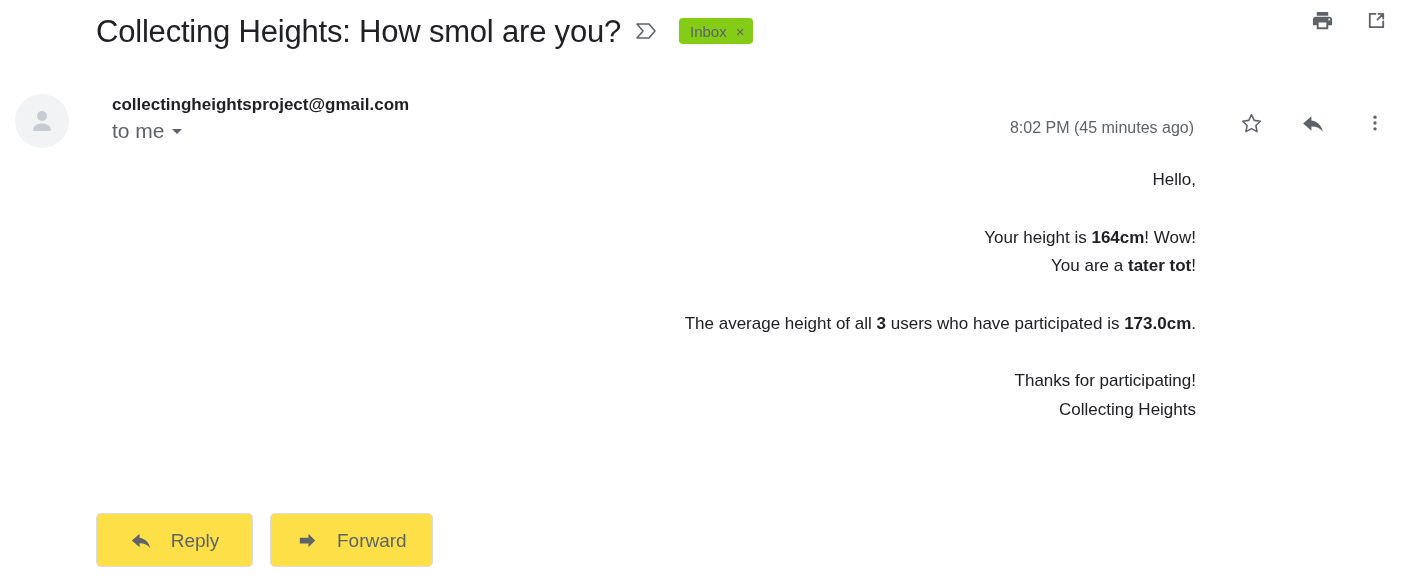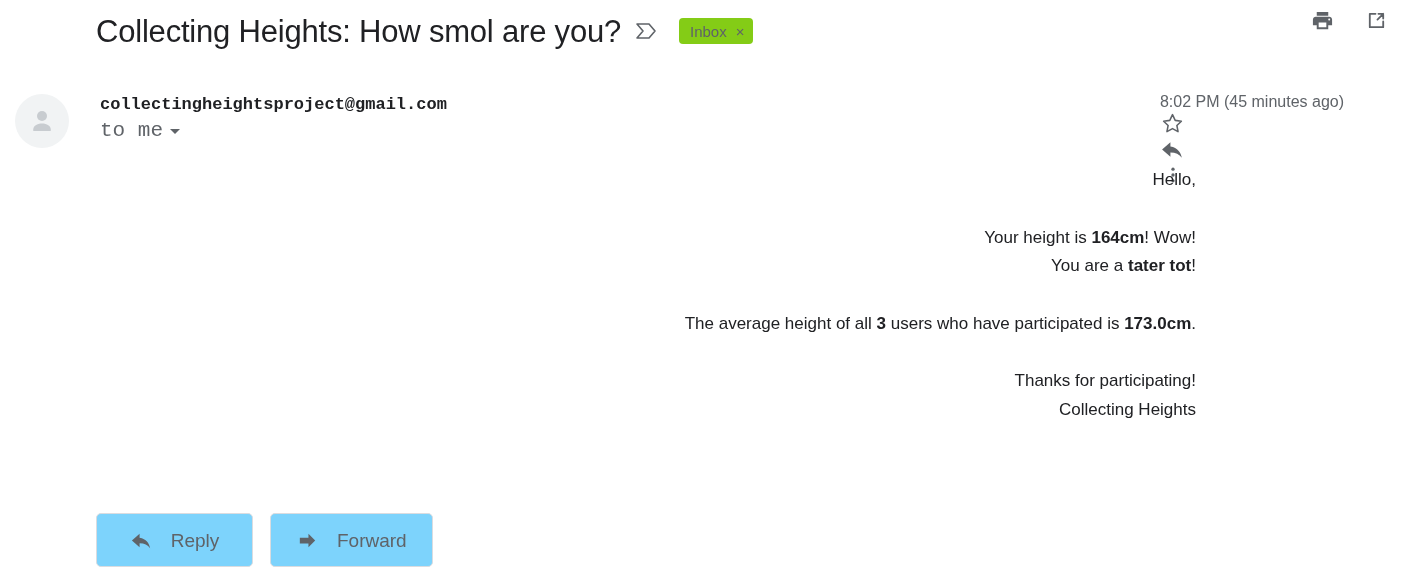--- a/index.html
+++ b/index.html
@@ -112,23 +112,22 @@
     height: 54px;
     border-radius: 50%;
     background: #f1f3f4;
     display: flex;
     align-items: center;
     justify-content: center;
   }
 
   .sender-info {
     position: absolute;
-    left: 100px;
+    left: 112px;
     top: 6px;
-    font-family: Liberation Mono, monospace;
   }
 
   .sender-email {
     font-size: 17px;
     font-weight: 700;
     color: #202124;
     line-height: 22px;
     white-space: nowrap;
   }
 
@@ -150,24 +149,23 @@
     height: 0;
     border-left: 5px solid transparent;
     border-right: 5px solid transparent;
     border-top: 5px solid #5f6368;
     cursor: pointer;
   }
 
   .meta-right {
     position: absolute;
     right: 18px;
-    top: 6px;
-    display: flex;
-    align-items: flex-start;
-    flex-direction: column;
+    top: 22px;
+    display: flex;
+    align-items: flex-end;
   }
 
   .timestamp {
     font-size: 16px;
     color: #5f6368;
     line-height: 1;
     white-space: nowrap;
     margin-right: 44px;
   }
 
@@ -211,21 +209,21 @@
     top: 513px;
     display: flex;
     gap: 17px;
   }
 
   .action-btn {
     height: 54px;
     min-width: 157px;
     border: 1px solid #dadce0;
     border-radius: 5px;
-    background: #7dd3fc;
+    background: #fde047;
     display: flex;
     align-items: center;
     justify-content: center;
     gap: 18px;
     padding: 0 25px;
     cursor: pointer;
   }
 
   .action-btn .btn-icon {
     display: flex;

